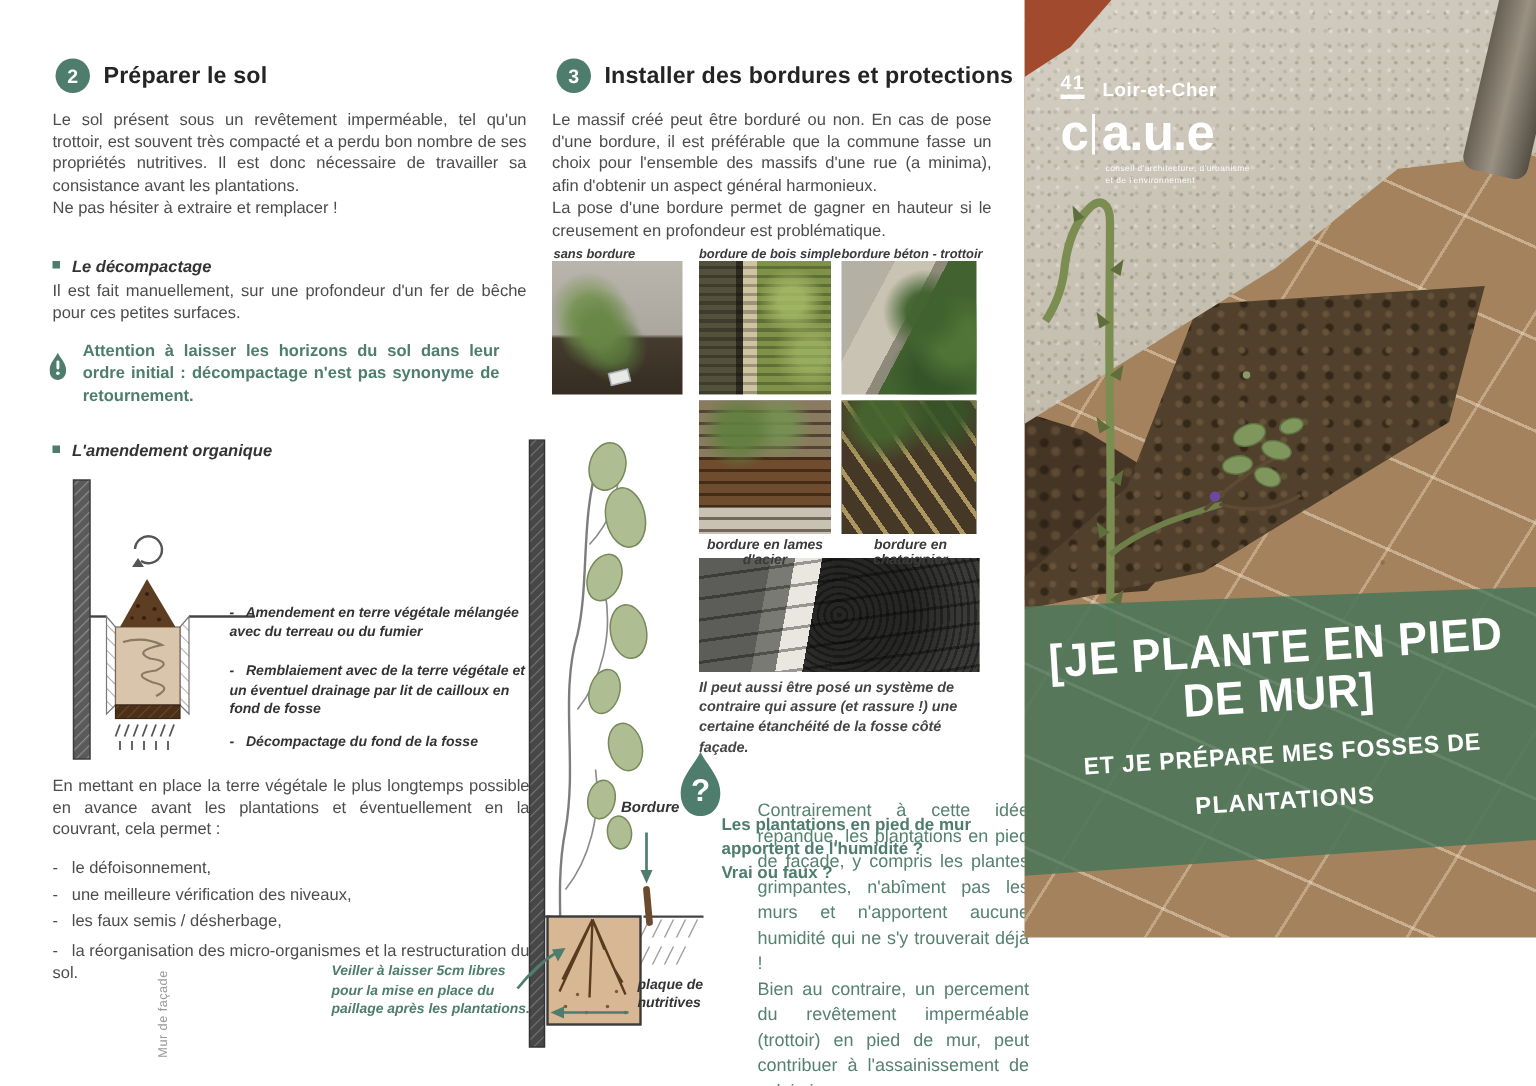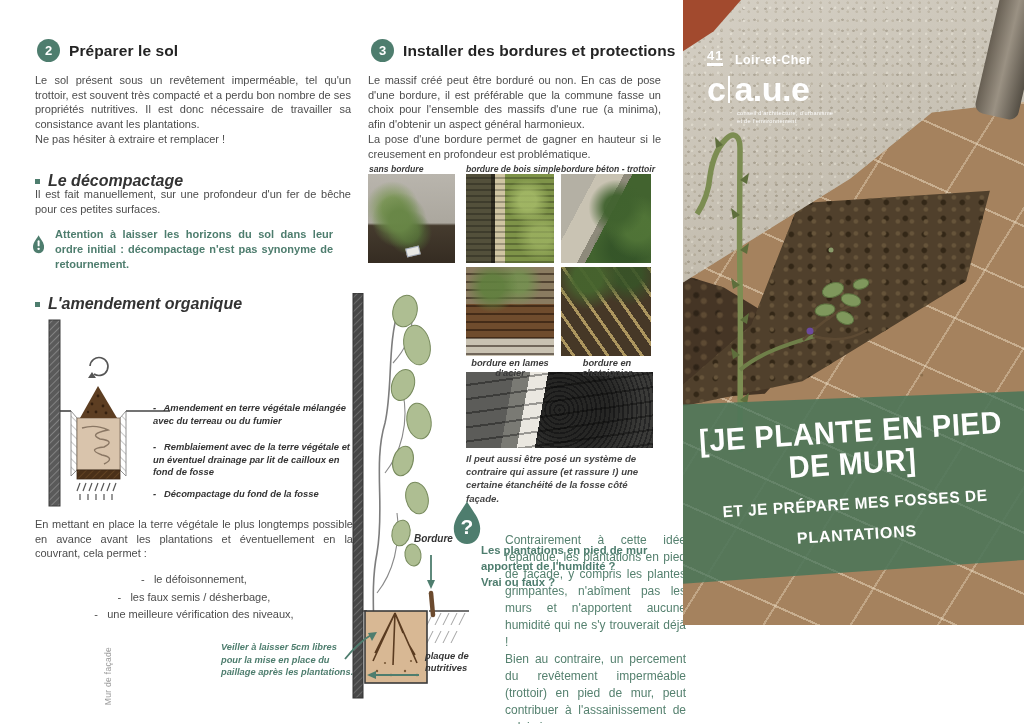--- a/index.html
+++ b/index.html
@@ -6,36 +6,36 @@
   html,body { background:#ffffff; }
   body { font-family:"Liberation Sans", sans-serif; color:#4c4c4c; }
   .page { position:relative; width:1024px; height:724px; background:#fff; overflow:hidden; }
 
   
   .sec-header { position:absolute; display:flex; align-items:center; gap:9px; }
   .sec-num { width:23px; height:23px; border-radius:50%; background:#4e7d6e; color:#fff;
              font-weight:bold; font-size:13px; display:flex; align-items:center; justify-content:center; }
   .sec-title { font-size:15.5px; font-weight:bold; color:#242424; letter-spacing:0.1px; }
   .body-txt { font-size:11px; line-height:1.34; text-align:justify; color:#4c4c4c; }
-  .subhead { position:absolute; font-size:16px; font-weight:bold; font-style:italic; color:#333; }
+  .subhead { position:absolute; font-size:11px; font-weight:bold; font-style:italic; color:#333; }
   .subhead .bullet { display:inline-block; width:5px; height:5px; background:#4e7d6e; margin-right:8px; vertical-align:2px; }
   .caption { font-size:8.6px; font-weight:bold; font-style:italic; color:#3a3a3a; }
   .green-it { color:#4e7d6e; font-weight:bold; font-style:italic; font-size:9.3px; line-height:1.35; }
   .pre { white-space:pre-wrap; }
 
   
   .warn-box { position:absolute; left:33px; top:224px; width:300px; display:flex; gap:11px; }
   .warn-txt { font-size:11px; font-weight:bold; color:#4e7d6e; line-height:1.38; text-align:justify; padding-top:3px; }
   .diagram-wrap { position:absolute; left:40px; top:318px; width:132px; height:192px; }
   .murlabel { position:absolute; left:-22px; top:408px; width:70px; font-size:8.5px; color:#9a9a9a;
               transform:rotate(-90deg); transform-origin:center; text-align:center; letter-spacing:0.3px;
               margin-left:55px; margin-top:-55px; }
   .diag-label { position:absolute; font-size:9.4px; font-weight:bold; font-style:italic; color:#333; line-height:1.35; }
   .dash-list { position:absolute; left:35px; top:571px; width:318px; font-size:11px; line-height:1.6; color:#4c4c4c; }
-  .dash-list div { white-space:pre-wrap;text-align:center; }
+  .dash-list div { white-space:pre-wrap; }
 
   
   .photo { position:absolute; border:0; }
   .p1 { left:368px; top:174px; width:87px; height:89px;
         background:
           radial-gradient(circle at 36% 52%, rgba(104,134,70,.95) 0 14%, rgba(104,134,70,0) 38%),
           radial-gradient(circle at 28% 38%, rgba(122,150,84,.9) 0 12%, rgba(122,150,84,0) 32%),
           radial-gradient(circle at 48% 66%, rgba(84,112,56,.85) 0 12%, rgba(84,112,56,0) 30%),
           linear-gradient(180deg,#b9b5ad 0%,#aba79e 55%,#453b2e 58%,#352c22 100%); }
   .p1::after { content:""; position:absolute; left:44%; bottom:8%; width:14px; height:9px; background:#e8e8e4;
@@ -216,22 +216,23 @@
     <div class="murlabel">Mur de façade</div>
   </div>
   <div class="diag-label pre" style="left:153px; top:402px; width:198px;">-   Amendement en terre végétale mélangée avec du terreau ou du fumier</div>
   <div class="diag-label pre" style="left:153px; top:441px; width:205px;">-   Remblaiement avec de la terre végétale et un éventuel drainage par lit de cailloux en fond de fosse</div>
   <div class="diag-label pre" style="left:153px; top:488px; width:200px;">-   Décompactage du fond de la fosse</div>
 
   <div class="body-txt" style="position:absolute; left:35px; top:517px; width:318px;">En mettant en place la terre végétale le plus longtemps possible en avance avant les plantations et éventuellement en la couvrant, cela permet :</div>
 
   <div class="dash-list">
     <div>-   le défoisonnement,</div>
+    <div>-   une meilleure vérification des niveaux,</div>
     <div>-   les faux semis / désherbage,</div>
-    <div>-   une meilleure vérification des niveaux,</div>
+    <div style="line-height:1.35; margin-top:3px;">-   la réorganisation des micro-organismes et la restructuration du sol.</div>
   </div>
 
   <div class="green-it" style="position:absolute; left:221px; top:641px; width:135px;">Veiller à laisser 5cm libres pour la mise en place du paillage après les plantations.</div>
 
   <svg style="position:absolute; left:343px; top:293px;" width="128" height="410" viewBox="0 0 128 410">
     <defs>
       <pattern id="hatchW2" width="5" height="5" patternUnits="userSpaceOnUse" patternTransform="rotate(45)">
         <rect width="5" height="5" fill="#474747"></rect>
           <line x1="0" y1="0" x2="0" y2="5" stroke="#777" stroke-width="1.4"></line>
       </pattern>

